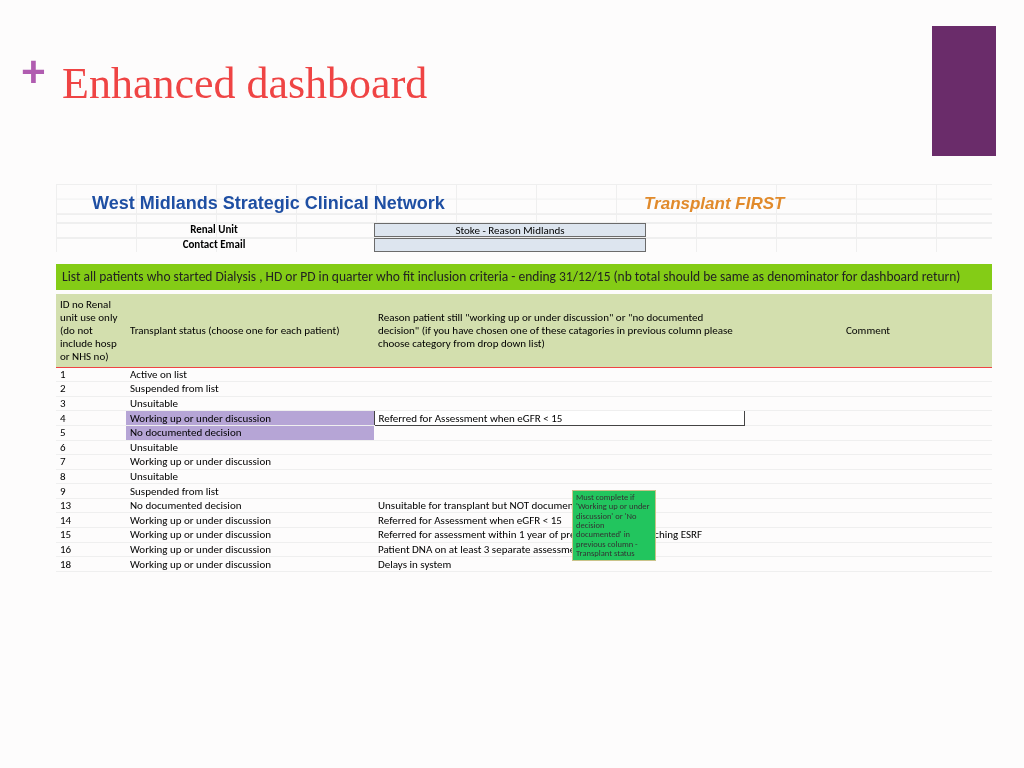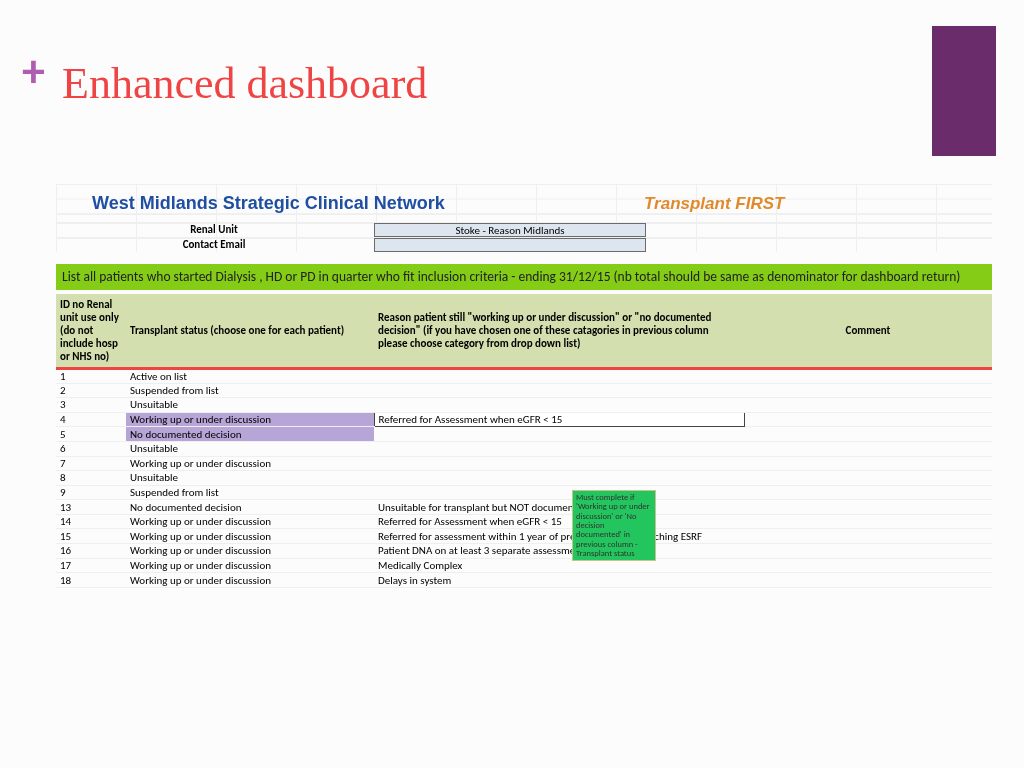--- a/index.html
+++ b/index.html
@@ -114,25 +114,25 @@
 
   table.grid {
     border-collapse: collapse;
     width: 100%;
     table-layout: fixed;
     margin-top: 4px;
   }
   table.grid th {
     background: #d3dfae;
     font-size: 11px;
-    font-weight: 700;
+    font-weight: 400;
     text-align: left;
     vertical-align: middle;
     padding: 4px 4px;
-    border-bottom: 3px solid #ef4444;
+    border-bottom: 1px solid #ef4444;
   }
   table.grid td {
     font-size: 11px;
     border-bottom: 1px solid #efefef;
     padding: 0 4px;
     height: 14.6px;
     vertical-align: middle;
     white-space: nowrap;
     overflow: hidden;
   }
@@ -278,26 +278,20 @@
           <td>Referred for assessment within 1 year of predicted date of reaching ESRF</td>
           <td></td>
         </tr>
         <tr>
           <td>16</td>
           <td>Working up or under discussion</td>
           <td>Patient DNA on at least 3 separate assessment Appointments</td>
           <td></td>
         </tr>
         <tr>
-          <td>17</td>
-          <td>Working up or under discussion</td>
-          <td>Medically Complex</td>
-          <td></td>
-        </tr>
-        <tr>
           <td>18</td>
           <td>Working up or under discussion</td>
           <td>Delays in system</td>
           <td></td>
         </tr>
       </tbody>
   </table>
 
   <div class="tooltip">Must complete if 'Working up or under discussion' or  'No decision documented' in previous column - Transplant status</div>
 </div>

